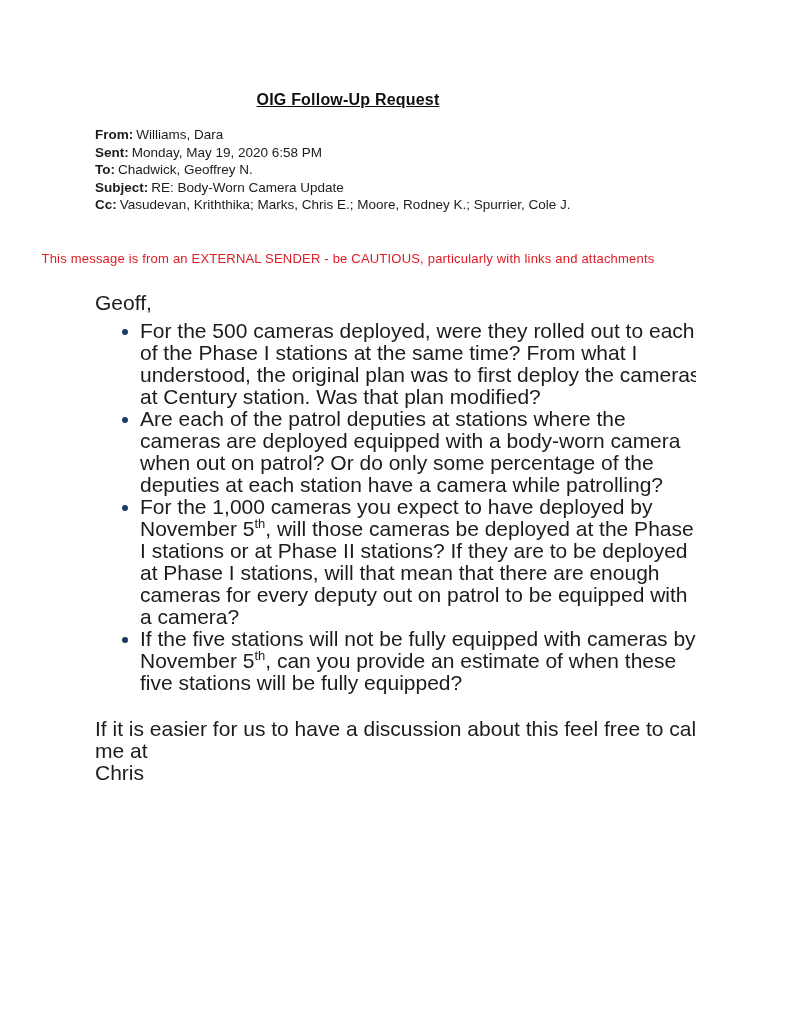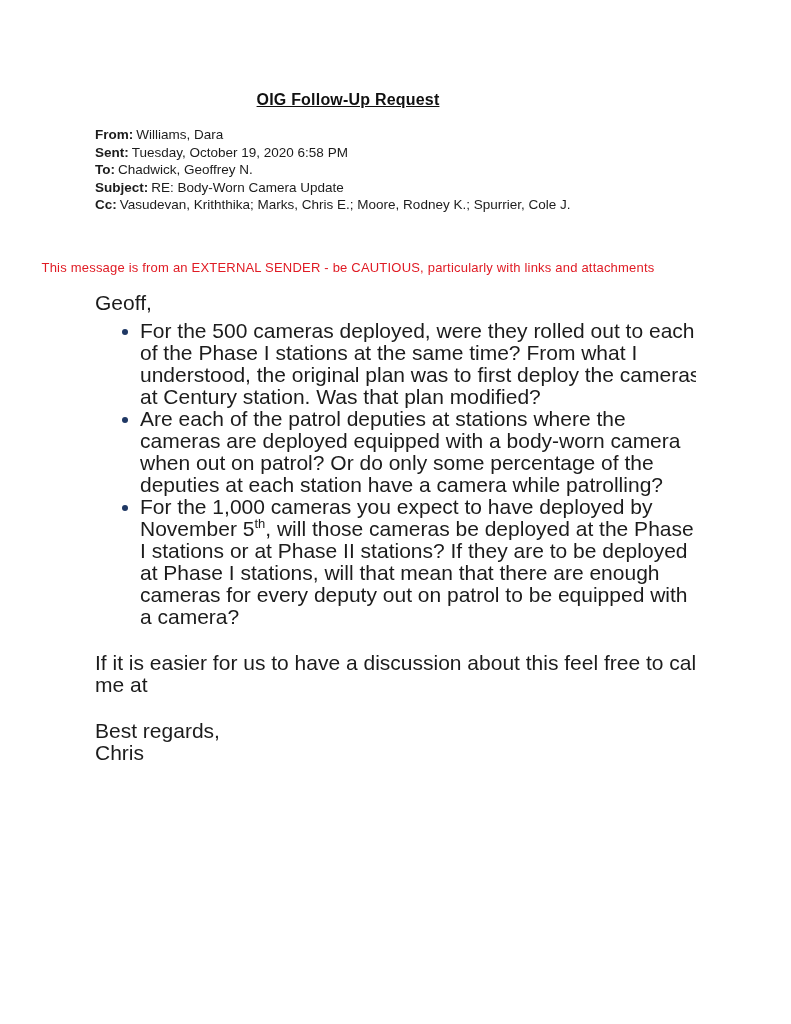--- a/index.html
+++ b/index.html
@@ -95,42 +95,42 @@
 
 <div class="page">
 
   <div class="doc-title">OIG Follow-Up Request</div>
 
   <div class="headers">
     <div class="hrow">
       <span class="label">From:</span><span>Williams, Dara</span>
     </div>
     <div class="hrow">
-      <span class="label">Sent:</span><span>Tuesday, October 19, 2020 6:58 PM</span>
+      <span class="label">Sent:</span><span>Monday, May 19, 2020 6:58 PM</span>
     </div>
     <div class="hrow">
       <span class="label">To:</span><span>Chadwick, Geoffrey N.</span>
     </div>
     <div class="hrow">
       <span class="label">Subject:</span><span>RE: Body-Worn Camera Update</span>
     </div>
     <div class="hrow">
       <span class="label">Cc:</span><span>Vasudevan, Kriththika; Marks, Chris E.; Moore, Rodney K.; Spurrier, Cole J.</span>
     </div>
   </div>
 
-  <div class="warning" style="color: rgb(224, 27, 36); margin-top: 9px;">This message is from an EXTERNAL SENDER - be CAUTIOUS, particularly with links and attachments</div>
+  <div class="warning" style="color: rgb(224, 27, 36);">This message is from an EXTERNAL SENDER - be CAUTIOUS, particularly with links and attachments</div>
 
   <div class="body-text">
     <p>Geoff,</p>
 
     <ul class="bullets">
         <li><span class="dot"></span><span><span>For the 500 cameras deployed, were they rolled out to each of the Phase I stations at the same time? From what I understood, the original plan was to first deploy the cameras at Century station.  Was that plan modified?</span></span></li>
         <li><span class="dot"></span><span><span>Are each of the patrol deputies at stations where the cameras are deployed equipped with a body-worn camera when out on patrol? Or do only some percentage of the deputies at each station have a camera while patrolling?</span></span></li>
         <li><span class="dot"></span><span><span>For the 1,000 cameras you expect to have deployed by November 5</span><sup>th</sup><span>, will those cameras be deployed at the Phase I stations or at Phase II stations? If they are to be deployed at Phase I stations, will that mean that there are enough cameras for every deputy out on patrol to be equipped with a camera?</span></span></li>
+        <li><span class="dot"></span><span><span>If the five stations will not be fully equipped with cameras by November 5</span><sup>th</sup><span>, can you provide an estimate of when these five stations will be fully equipped?</span></span></li>
       </ul>
 
     <p class="closing">If it is easier for us to have a discussion about this feel free to call me at</p>
-    <p class="signoff">Best regards,</p>
     <p>Chris</p>
   </div>
 
 </div>
 
 </body></html>

